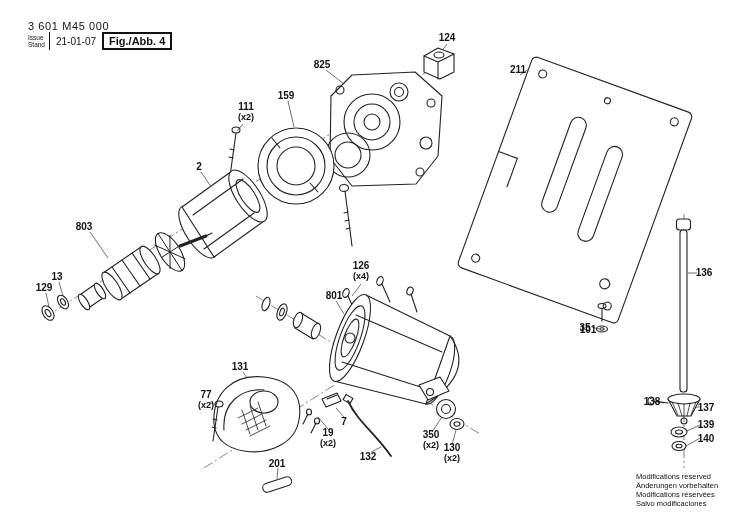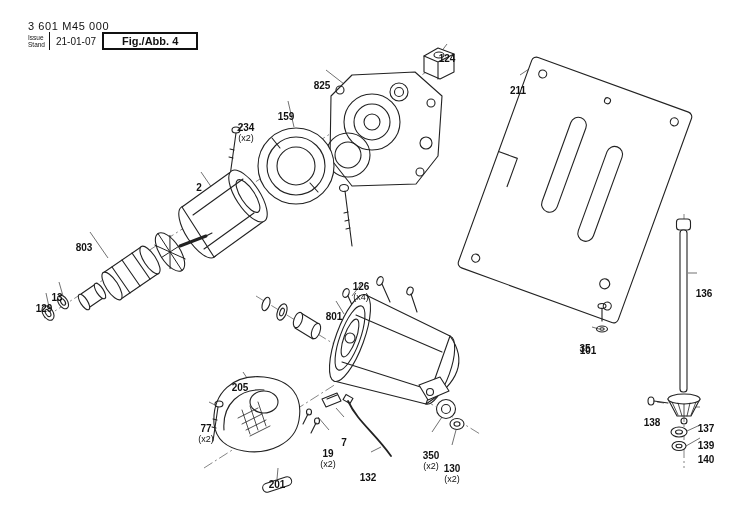--- a/index.html
+++ b/index.html
@@ -7,27 +7,27 @@
     position:relative;width:750px;height:530px;background:#ffffff;overflow:hidden;
     font-family:"Liberation Sans",sans-serif;color:#111;
   }
   .artwork{position:absolute;left:0;top:0;}
   
   .header{position:absolute;left:28px;top:20px;}
   .header .pn{font-size:11px;letter-spacing:.6px;}
   .header .row{display:flex;align-items:stretch;margin-top:0;}
   .issue-stand{display:flex;flex-direction:column;justify-content:center;font-size:6.5px;line-height:7.5px;padding-right:4px;border-right:1px solid #111;}
   .date{font-size:10px;display:flex;align-items:center;padding:0 6px;}
-  .figbox{border:2px solid #111;font-weight:bold;font-size:11px;padding:1px 18px;display:flex;align-items:center;background:#fff;}
+  .figbox{border:2px solid #111;font-weight:bold;font-size:11px;padding:1px 5px;display:flex;align-items:center;background:#fff;}
   
   .part-label{
     position:absolute;transform:translate(-50%,-50%);
-    font-weight:bold;font-size:10px;line-height:11px;text-align:center;white-space:nowrap;margin-top:21px;
+    font-weight:bold;font-size:10px;line-height:11px;text-align:center;white-space:nowrap;
   }
-  .part-label .qty{display:block;font-size:9px;font-weight:normal;text-align:center;}
+  .part-label .qty{display:block;font-size:9px;font-weight:bold;text-align:center;}
   
   .footer{position:absolute;left:636px;top:472px;font-size:7.5px;line-height:9px;}
 </style>
 </head>
 <body>
 
 <div class="stage">
 
   <svg class="artwork" width="750" height="530" viewBox="0 0 750 530" xmlns="http://www.w3.org/2000/svg">
 
@@ -301,38 +301,44 @@
         <span>Stand</span>
       </div>
       <div class="date">21-01-07</div>
       <div class="figbox">Fig./Abb. 4</div>
     </div>
   </div>
 
   <div class="part-label" style="left:447px;top:37px"><span>124</span></div>
   <div class="part-label" style="left:322px;top:64px"><span>825</span></div>
   <div class="part-label" style="left:286px;top:95px"><span>159</span></div>
-  <div class="part-label" style="left:246px;top:112px"><span>234</span><span class="qty">(x2)</span></div>
+  <div class="part-label" style="left:246px;top:112px"><span>111</span><span class="qty">(x2)</span></div>
   <div class="part-label" style="left:518px;top:69px"><span>211</span></div>
   <div class="part-label" style="left:199px;top:166px"><span>2</span></div>
   <div class="part-label" style="left:84px;top:226px"><span>803</span></div>
   <div class="part-label" style="left:361px;top:271px"><span>126</span><span class="qty">(x4)</span></div>
   <div class="part-label" style="left:334px;top:295px"><span>801</span></div>
   <div class="part-label" style="left:57px;top:276px"><span>13</span></div>
   <div class="part-label" style="left:44px;top:287px"><span>129</span></div>
   <div class="part-label" style="left:704px;top:272px"><span>136</span></div>
   <div class="part-label" style="left:588px;top:329px"><span>101</span></div>
   <div class="part-label" style="left:585px;top:327px"><span>35</span></div>
-  <div class="part-label" style="left:240px;top:366px"><span>205</span></div>
-  <div class="part-label" style="left:206px;top:413px"><span>77</span><span class="qty">(x2)</span></div>
+  <div class="part-label" style="left:240px;top:366px"><span>131</span></div>
+  <div class="part-label" style="left:206px;top:400px"><span>77</span><span class="qty">(x2)</span></div>
   <div class="part-label" style="left:328px;top:438px"><span>19</span><span class="qty">(x2)</span></div>
   <div class="part-label" style="left:344px;top:421px"><span>7</span></div>
   <div class="part-label" style="left:431px;top:440px"><span>350</span><span class="qty">(x2)</span></div>
   <div class="part-label" style="left:452px;top:453px"><span>130</span><span class="qty">(x2)</span></div>
   <div class="part-label" style="left:368px;top:456px"><span>132</span></div>
   <div class="part-label" style="left:277px;top:463px"><span>201</span></div>
   <div class="part-label" style="left:652px;top:401px"><span>138</span></div>
   <div class="part-label" style="left:706px;top:407px"><span>137</span></div>
   <div class="part-label" style="left:706px;top:424px"><span>139</span></div>
   <div class="part-label" style="left:706px;top:438px"><span>140</span></div>
 
+  <div class="footer">
+    <div>Modifications reserved</div>
+    <div>Änderungen vorbehalten</div>
+    <div>Modifications réservées</div>
+    <div>Salvo modificaciones</div>
+  </div>
 
 </div>
 
 </body></html>

